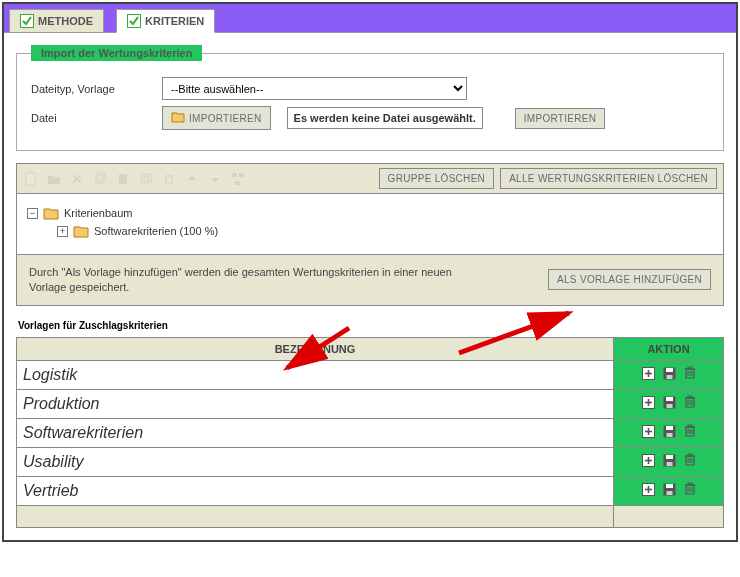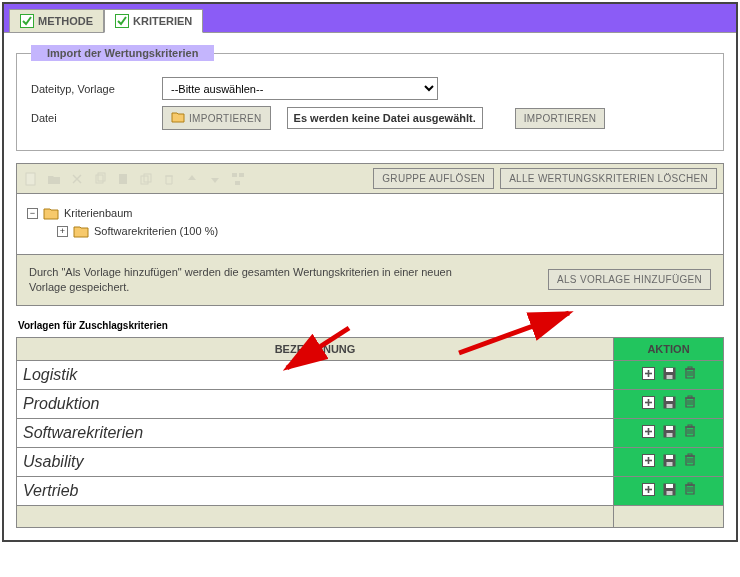--- a/index.html
+++ b/index.html
@@ -34,56 +34,57 @@
     gap: 4px;
     font-weight: bold;
     font-size: 11px;
     color: #555;
     position: relative;
     margin-bottom: -1px;
   }
   .tab.active {
     background: #fff;
     border-bottom: 1px solid #fff;
+    margin-left: 12px;
   }
   .tab-check {
     width: 14px;
     height: 14px;
     display: inline-flex;
     align-items: center;
     justify-content: center;
   }
   .content {
     background: #fff;
     padding: 12px;
   }
   fieldset.import {
     border: 1px solid #aaa;
     margin: 0 0 12px 0;
     padding: 10px 14px 14px 14px;
   }
   fieldset.import legend {
-    background: #c4b5fd;
-    padding: 2px 16px;
+    background: #22c55e;
+    padding: 2px 10px;
     font-weight: bold;
     font-size: 11px;
     color: #555;
   }
   .row {
     display: flex;
     align-items: center;
     margin: 6px 0;
     gap: 16px;
   }
   .row-label {
     width: 115px;
     color: #333;
   }
   select {
-    width: 276px;
+    width: 305px;
     height: 23px;
     border: 1px solid #888;
     background: #fff;
     font-size: 11px;
     padding: 2px 4px;
   }
   .btn {
     border: 1px solid #888;
     background: #e4e4d6;
     padding: 4px 8px;
@@ -322,21 +323,21 @@
             </span>
           <span>
               <svg width="14" height="14">
                 <rect x="1" y="1" width="5" height="4" fill="#888"></rect>
                 <rect x="8" y="1" width="5" height="4" fill="#888"></rect>
                 <rect x="4" y="9" width="5" height="4" fill="#888"></rect>
               </svg>
             </span>
         </div>
         <div class="toolbar-btns">
-          <button class="btn">GRUPPE AUFLÖSEN</button>
+          <button class="btn">GRUPPE LÖSCHEN</button>
           <button class="btn">ALLE WERTUNGSKRITERIEN LÖSCHEN</button>
         </div>
       </div>
 
       <div class="tree">
         <div class="tree-node">
           <span class="tree-toggle">−</span>
           <span class="folder-icon">
             <svg width="16" height="14">
                 <path d="M1 3h6l1 1h7v9H1z" fill="#f7c96b" stroke="#b08018"></path>

